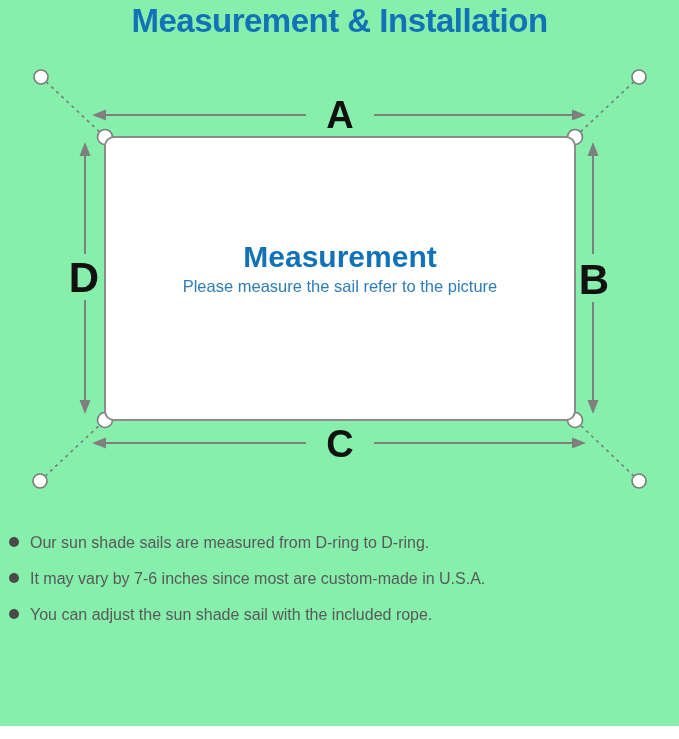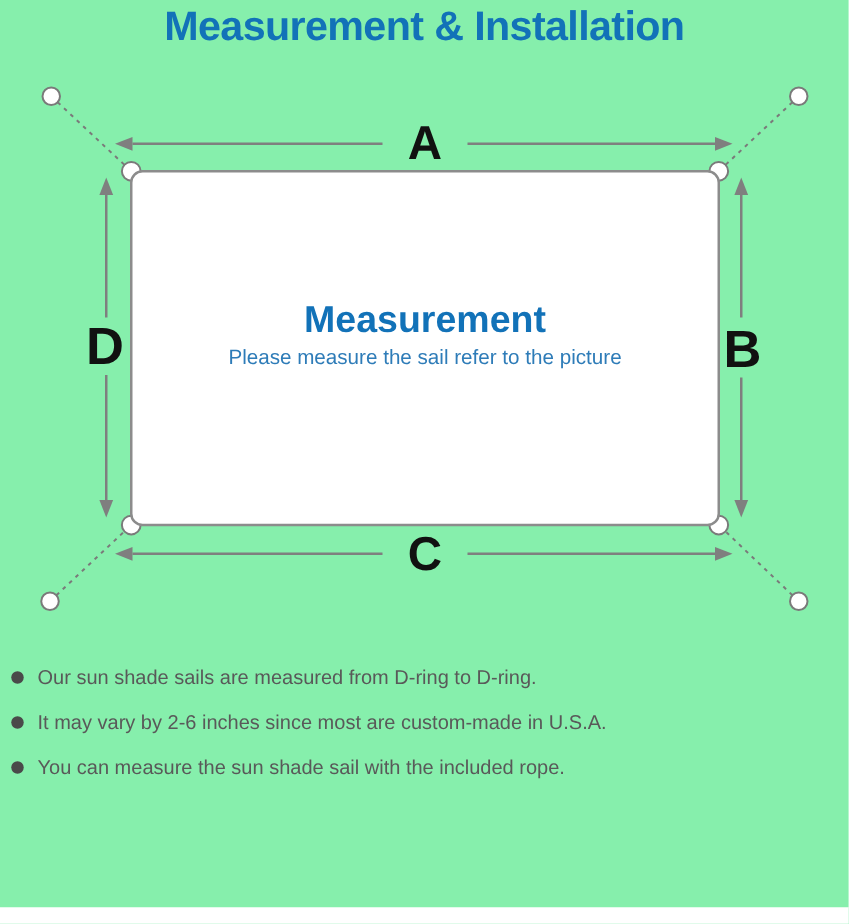--- a/index.html
+++ b/index.html
@@ -136,21 +136,21 @@
     </svg>
   </div>
 
   <ul class="notes">
     <li>
       <span class="dot"></span>
       <span>Our sun shade sails are measured from D-ring to D-ring.</span>
     </li>
     <li>
       <span class="dot"></span>
-      <span>It may vary by 2-6 inches since most are custom-made in U.S.A.</span>
+      <span>It may vary by 7-6 inches since most are custom-made in U.S.A.</span>
     </li>
     <li>
       <span class="dot"></span>
-      <span>You can measure the sun shade sail with the included rope.</span>
+      <span>You can adjust the sun shade sail with the included rope.</span>
     </li>
   </ul>
 
 </div>
 
 </body></html>

